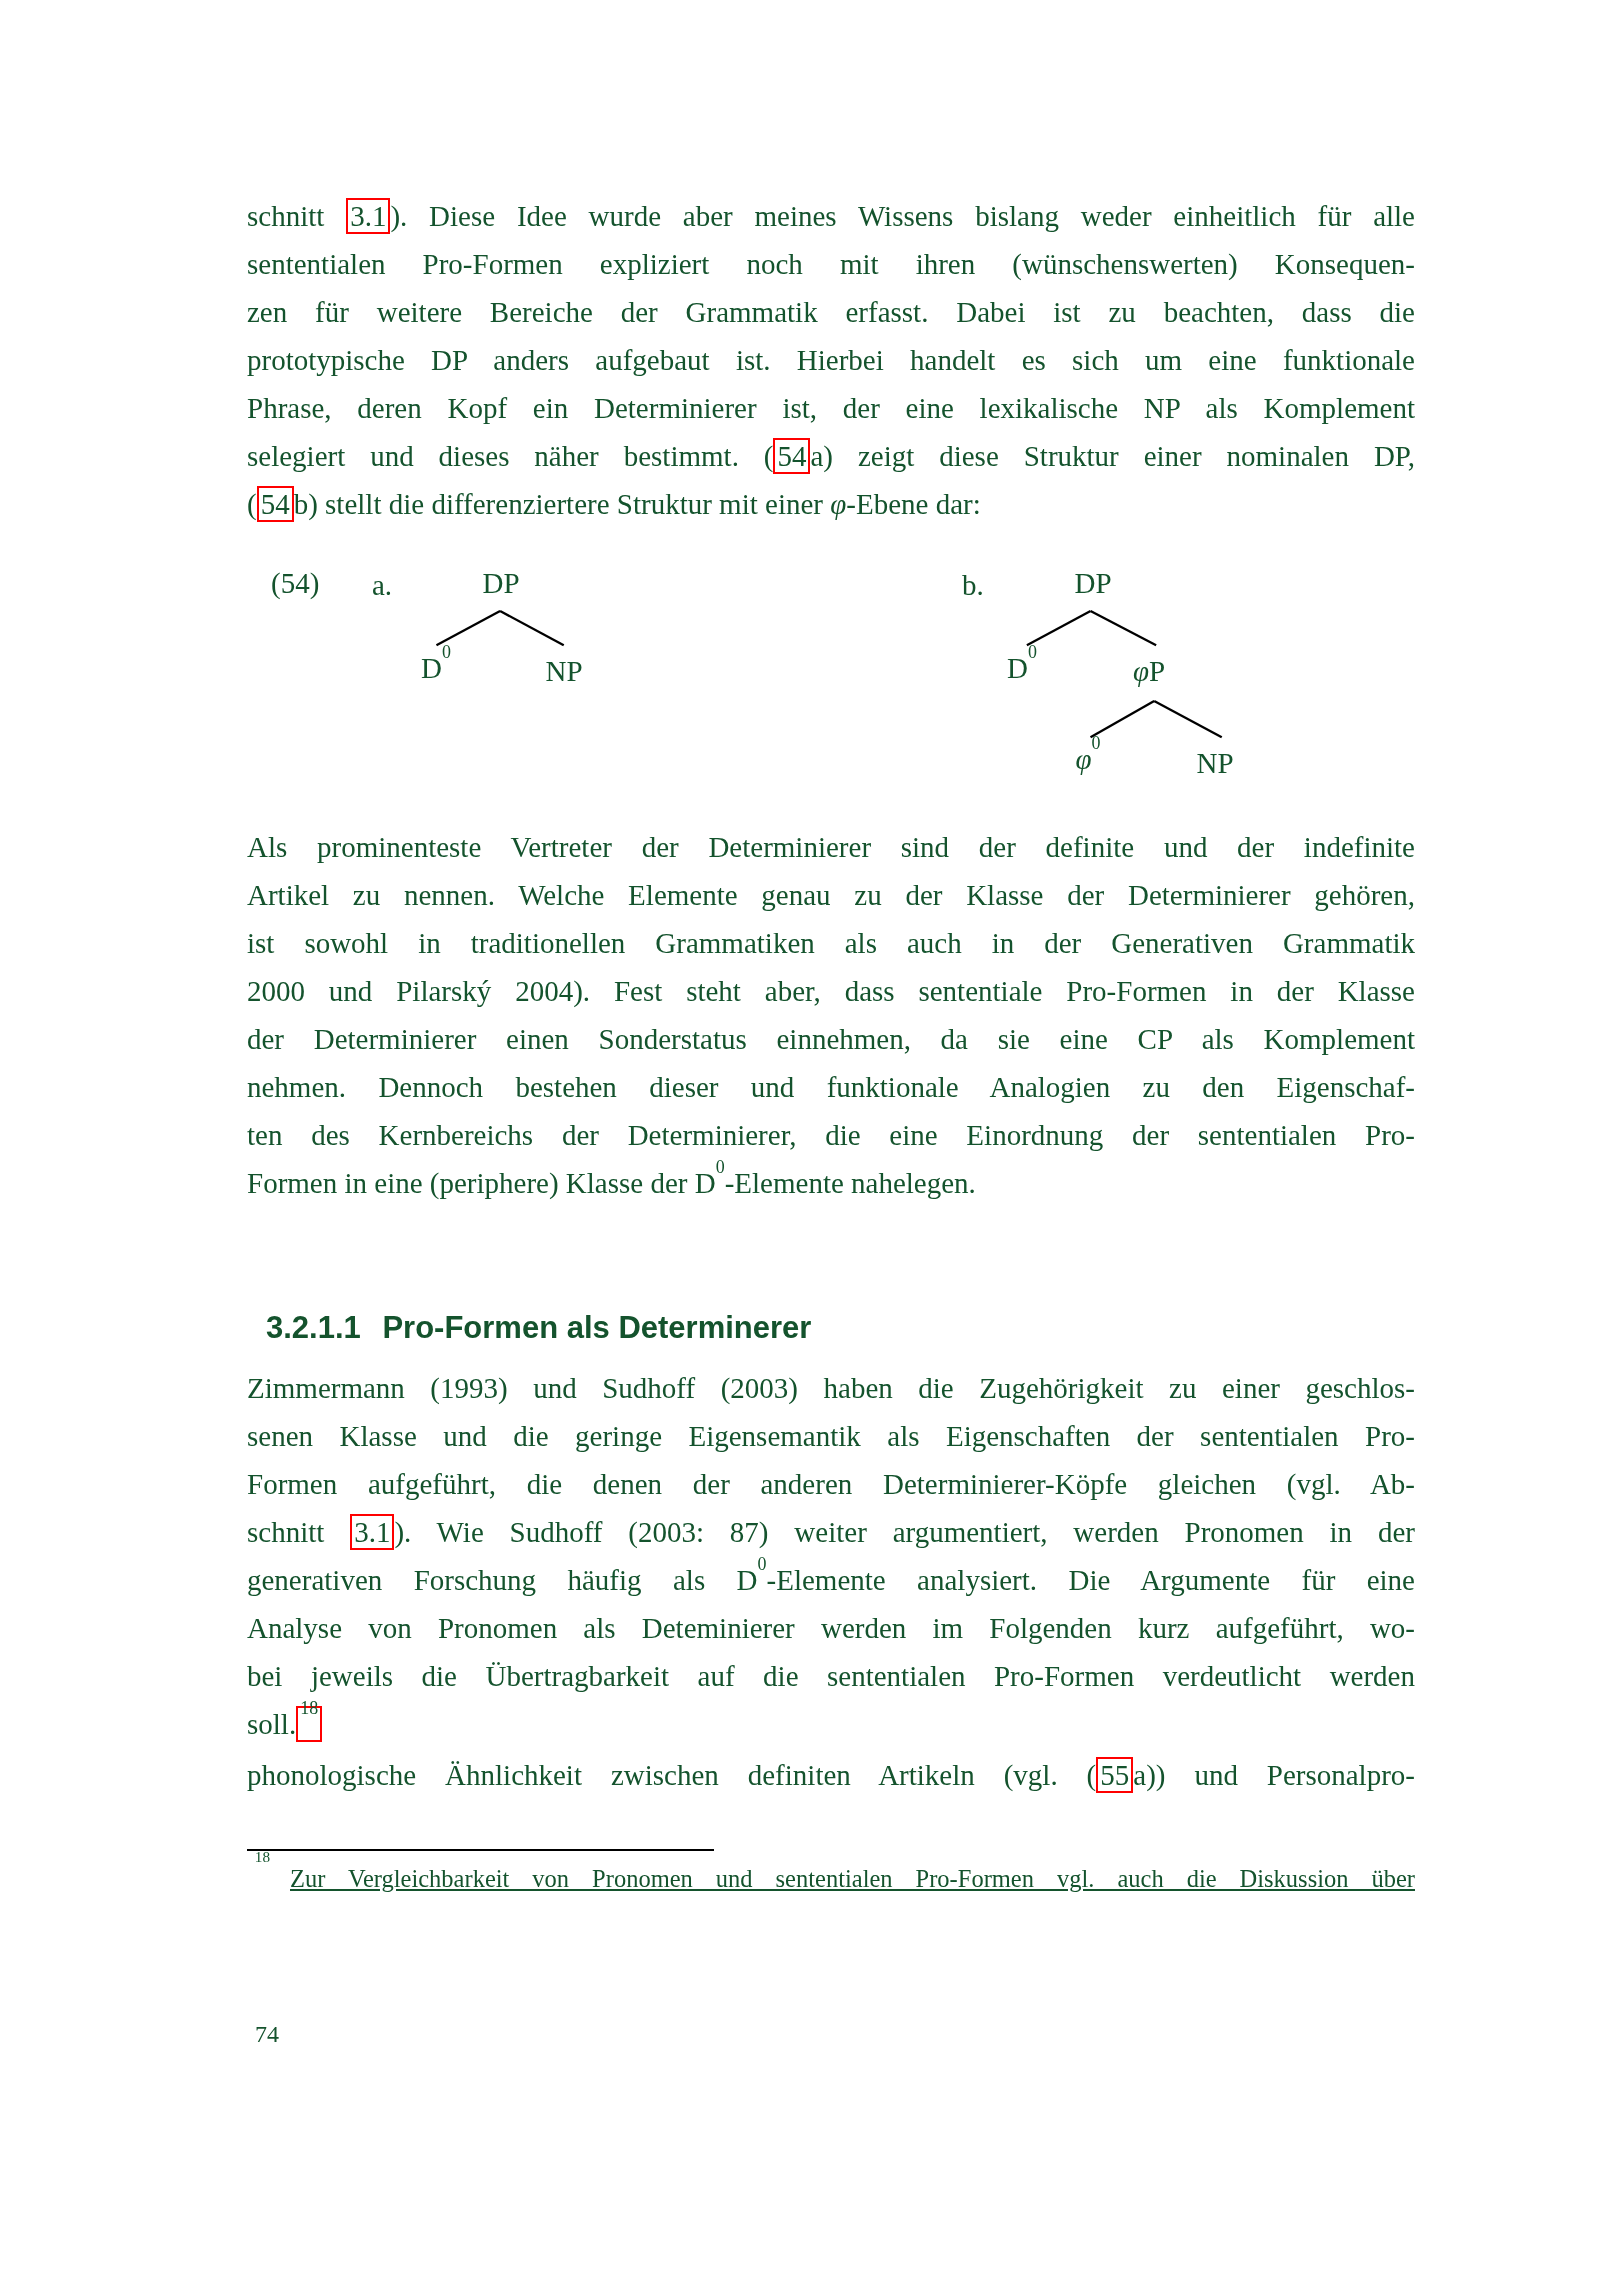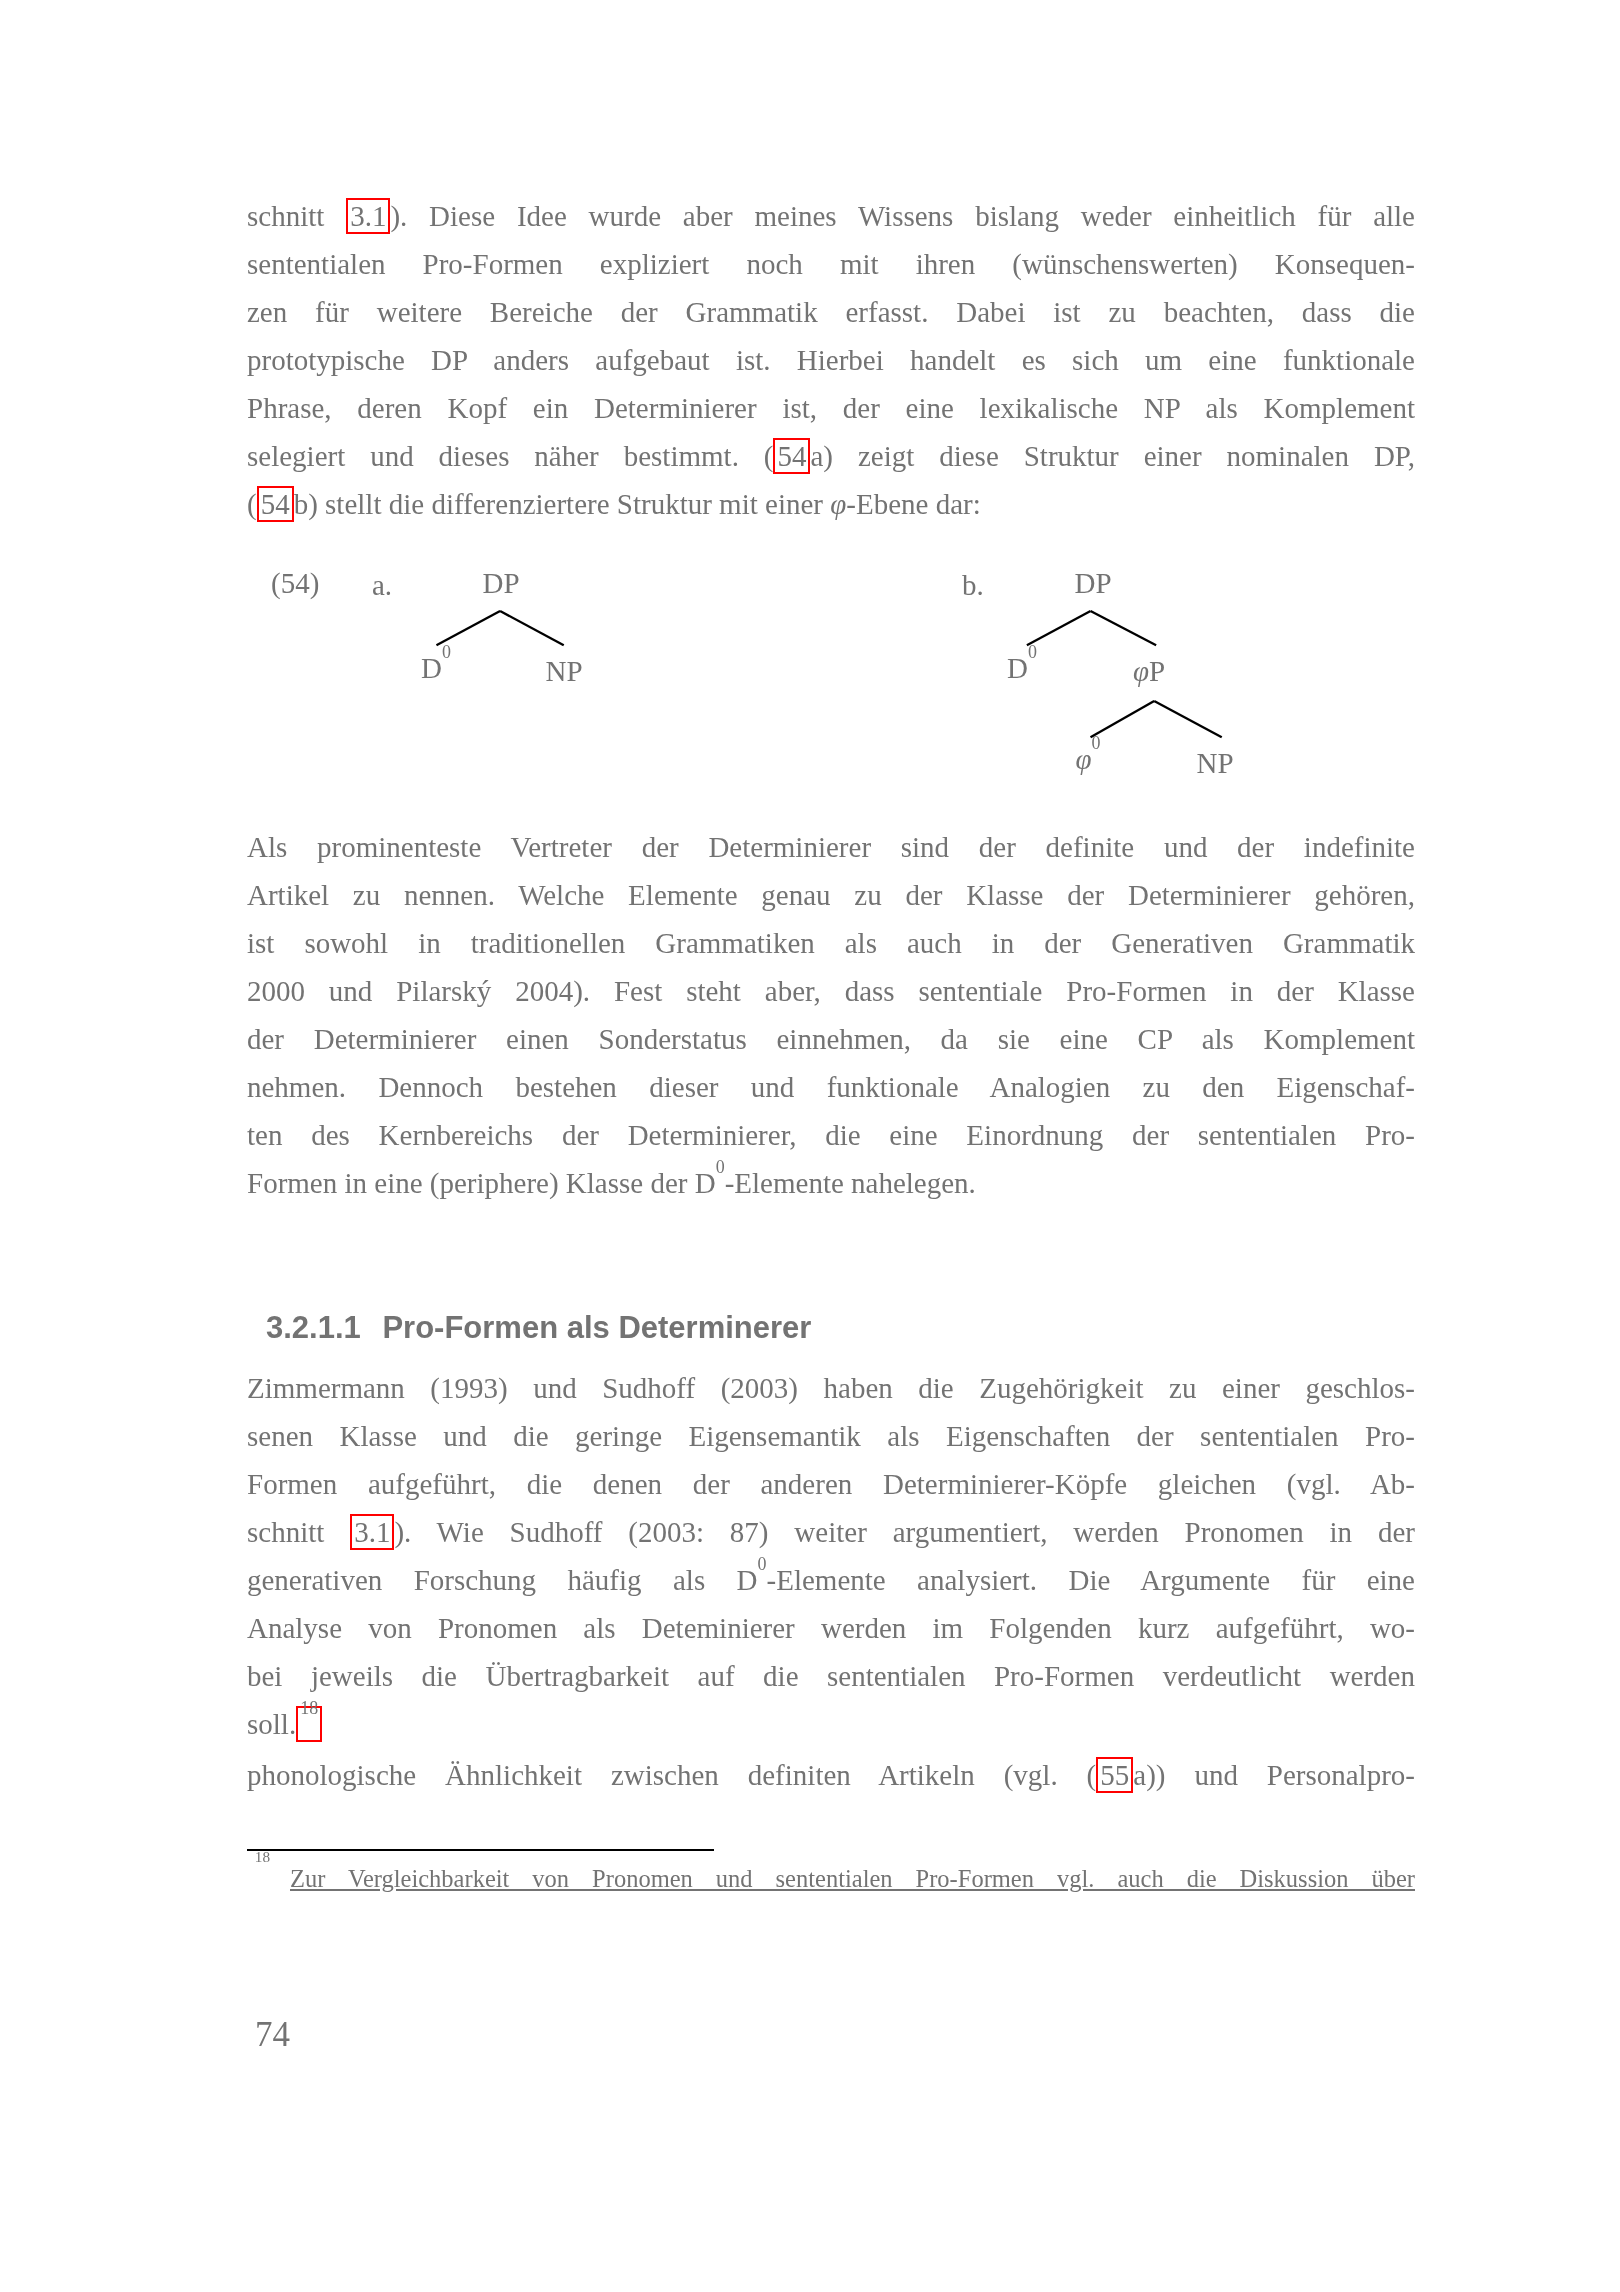--- a/index.html
+++ b/index.html
@@ -1,18 +1,18 @@
 <!DOCTYPE html>
 <html style="--link: #ff0000;"><head>
 <meta charset="utf-8">
 <style>
   html,body{margin:0;padding:0;background:#ffffff;}
   .page{
     position:relative;width:1620px;height:2293px;background:#ffffff;
-    font-family:"Liberation Serif","DejaVu Serif",serif;color:#737373;overflow:hidden;
+    font-family:"Liberation Serif","DejaVu Serif",serif;color:#14532d;overflow:hidden;
   }
   .para{position:absolute;left:247px;width:1168px;font-size:29px;}
   .tline{line-height:48px;text-align:justify;text-align-last:justify;}
   .tline.noj{text-align-last:left;}
   .tline.ind{text-indent:33px;}
   .rb{border:2px solid var(--link,#ff0000);padding:0 2px;}
   sup{font-size:0.62em;line-height:0;position:relative;top:-0.5em;}
   i{font-style:italic;}
 
   .example{position:absolute;left:0;top:564px;width:1325px;height:235px;font-size:29px;}
@@ -25,21 +25,21 @@
     font-family:"Liberation Sans","DejaVu Sans",sans-serif;font-weight:700;font-size:31px;line-height:39px;
   }
   .heading .hnum{margin-right:21.6px;margin-left:19px;}
 
   .footnote{position:absolute;left:247px;top:1849px;width:1168px;font-size:24.5px;}
   .fnrule{width:467px;height:0;border-top:2px solid #000;}
   .fnmark{position:absolute;left:7.8px;top:7.8px;}
   .fnbody{margin-left:43px;margin-top:6.9px;}
   .fnbody .tline{line-height:41px;text-decoration:underline;}
 
-  .pagenum{position:absolute;left:255px;top:2015px;font-size:35px;line-height:39px;}
+  .pagenum{position:absolute;left:255px;top:2015px;font-size:24px;line-height:39px;}
 </style>
 </head>
 <body>
 
 <div class="page">
 
   <div class="para" style="top:192px">
       <div class="tline">schnitt <span class="rb">3.1</span>). Diese Idee wurde aber meines Wissens bislang weder einheitlich für alle</div>
       <div class="tline">sententialen Pro-Formen expliziert noch mit ihren (wünschenswerten) Konsequen-</div>
       <div class="tline">zen für weitere Bereiche der Grammatik erfasst. Dabei ist zu beachten, dass die</div>

